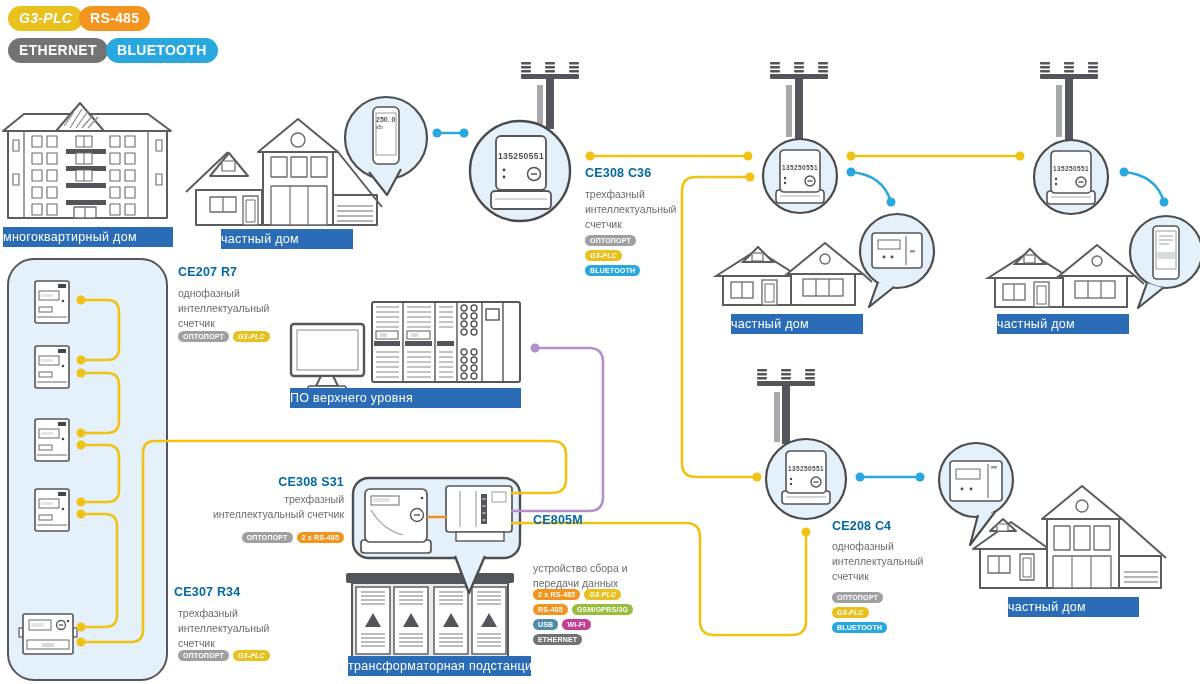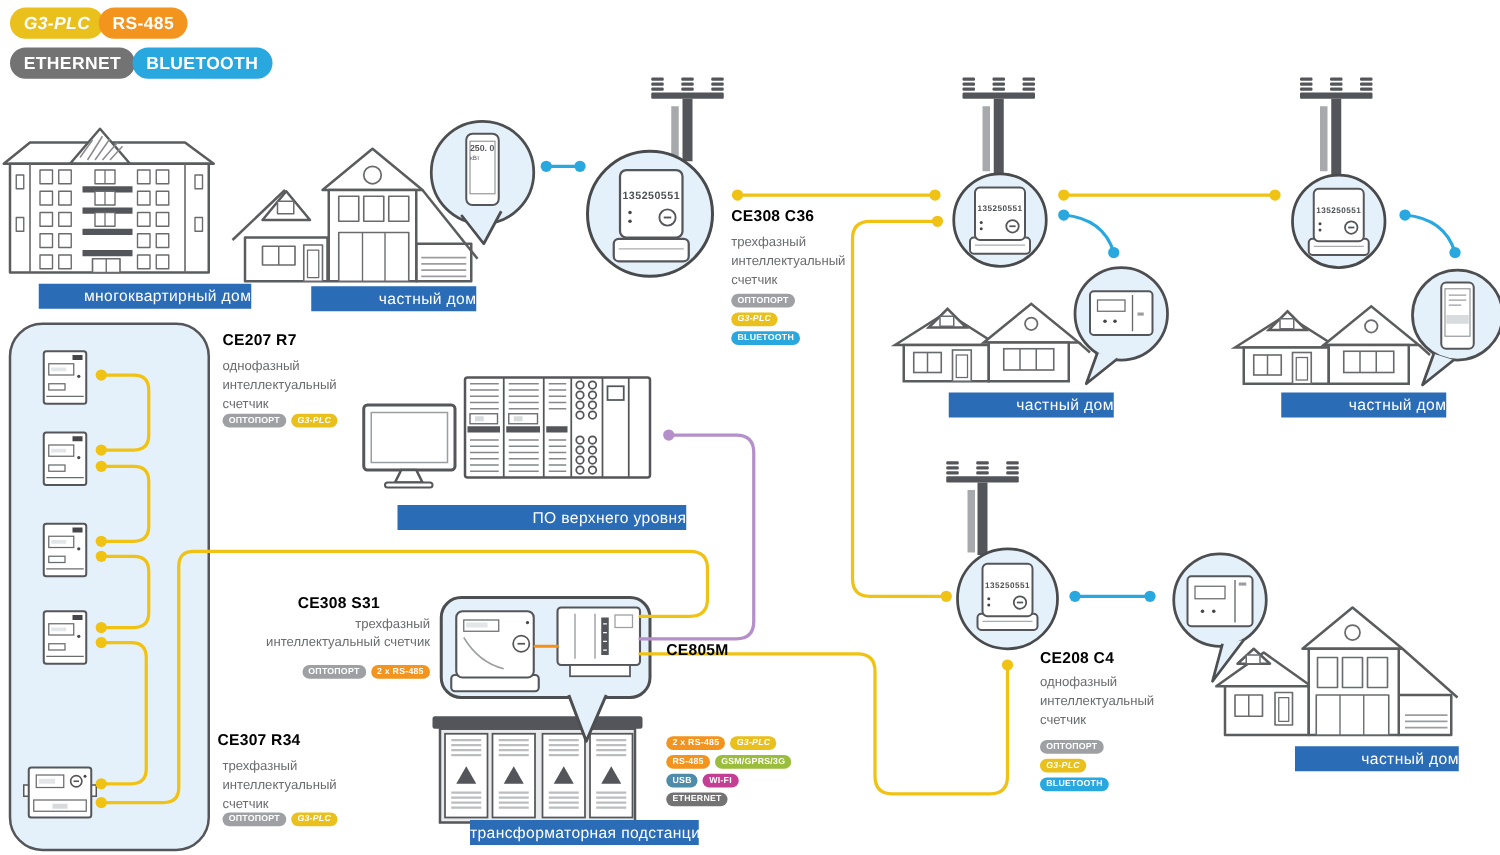--- a/index.html
+++ b/index.html
@@ -2,22 +2,22 @@
 <html><head>
 <meta charset="utf-8">
 <style>
   html,body{margin:0;padding:0;background:#fff;}
   .stage{position:relative;width:1200px;height:684px;background:#fff;overflow:hidden;
          font-family:"Liberation Sans", sans-serif;}
   .art{position:absolute;left:0;top:0;}
   .legend-chip{position:absolute;height:25px;line-height:25px;padding:0 11px;border-radius:13px;
     color:#fff;font-weight:bold;font-size:14px;letter-spacing:.3px;white-space:nowrap;}
   .banner{position:absolute;height:20px;line-height:20px;background:#2A6CB5;color:#fff;
-    text-align:right;font-size:12.5px;letter-spacing:.3px;white-space:nowrap;margin-left:28px;}
-  .dev-name{position:absolute;font-size:12.5px;font-weight:bold;color:#000000;letter-spacing:.2px;white-space:nowrap;text-align:center;}
+    text-align:left;font-size:12.5px;letter-spacing:.3px;white-space:nowrap;}
+  .dev-name{position:absolute;font-size:12.5px;font-weight:bold;color:#0369a1;letter-spacing:.2px;white-space:nowrap;}
   .dev-desc{position:absolute;font-size:10.5px;line-height:15px;color:#6B6C6F;}
   .chip{display:inline-block;height:11px;line-height:11.5px;padding:0 5px;border-radius:6px;
     color:#fff;font-size:7px;font-weight:bold;letter-spacing:.2px;white-space:nowrap;}
   .chip-row{position:absolute;display:flex;gap:4px;}
   .chip-col{position:absolute;display:flex;flex-direction:column;gap:4px;align-items:flex-start;}
   .right-block{position:absolute;text-align:right;}
   .right-block .dev-name,.right-block .dev-desc{position:static;display:block;}
   .right-block .chips{margin-top:10px;display:flex;gap:4px;justify-content:flex-end;}
   .c-gray{background:#9EA0A3;} .c-yellow{background:#E9C01C;font-style:italic;} .c-orange{background:#F2941E;}
   .c-blue{background:#29A8E0;text-align:center;} .c-purple{background:#737373;} .c-green{background:#9ABD3C;}
@@ -409,21 +409,21 @@
   </g>
 </svg>
 
 <span class="legend-chip c-yellow" style="left:8px;top:6px">G3-PLC</span>
 <span class="legend-chip c-orange" style="left:79px;top:6px">RS-485</span>
 <span class="legend-chip c-purple" style="left:8px;top:38px">ETHERNET</span>
 <span class="legend-chip c-blue" style="left:106px;top:38px">BLUETOOTH</span>
 
 <div class="banner" style="left:3px;top:227px;width:170px">многоквартирный дом</div>
 <div class="banner" style="left:221px;top:229px;width:132px">частный дом</div>
-<div class="banner" style="left:290px;top:404px;width:231px">ПО верхнего уровня</div>
+<div class="banner" style="left:290px;top:388px;width:231px">ПО верхнего уровня</div>
 <div class="banner" style="left:731px;top:314px;width:132px">частный дом</div>
 <div class="banner" style="left:997px;top:314px;width:132px">частный дом</div>
 <div class="banner" style="left:348px;top:656px;width:183px">трансформаторная подстанция</div>
 <div class="banner" style="left:1008px;top:597px;width:131px">частный дом</div>
 
 <div class="dev-name" style="left:178px;top:265px">CE207 R7</div>
 <div class="dev-desc" style="left:178px;top:286px;width:118px">однофазный интеллектуальный счетчик</div>
 <div class="chip-row" style="left:178px;top:331px">
   <span class="chip c-gray">ОПТОПОРТ</span>
   <span class="chip c-yellow">G3-PLC</span>
@@ -447,20 +447,21 @@
 </div>
 
 <div class="dev-name" style="left:174px;top:585px">CE307 R34</div>
 <div class="dev-desc" style="left:178px;top:606px;width:118px">трехфазный интеллектуальный счетчик</div>
 <div class="chip-row" style="left:178px;top:650px">
   <span class="chip c-gray">ОПТОПОРТ</span>
   <span class="chip c-yellow">G3-PLC</span>
 </div>
 
 <div class="dev-name" style="left:533px;top:513px">CE805M</div>
+<div class="dev-desc" style="left:533px;top:561px;width:122px">устройство сбора и передачи данных</div>
 <div class="chip-row" style="left:533px;top:589px">
   <span class="chip c-orange">2 x RS-485</span>
   <span class="chip c-yellow">G3-PLC</span>
 </div>
 <div class="chip-row" style="left:533px;top:604px">
   <span class="chip c-orange">RS-485</span>
   <span class="chip c-green">GSM/GPRS/3G</span>
 </div>
 <div class="chip-row" style="left:533px;top:619px">
   <span class="chip c-steel">USB</span>

